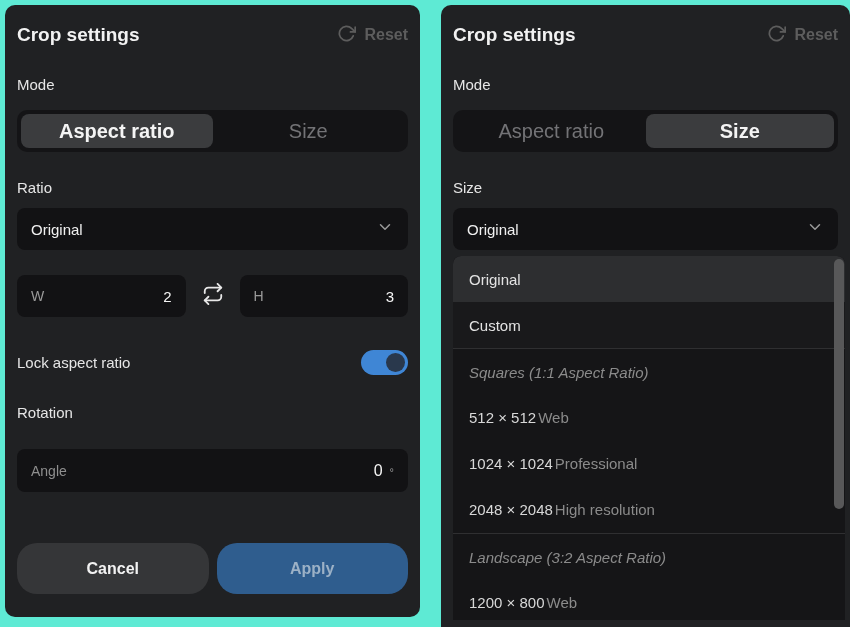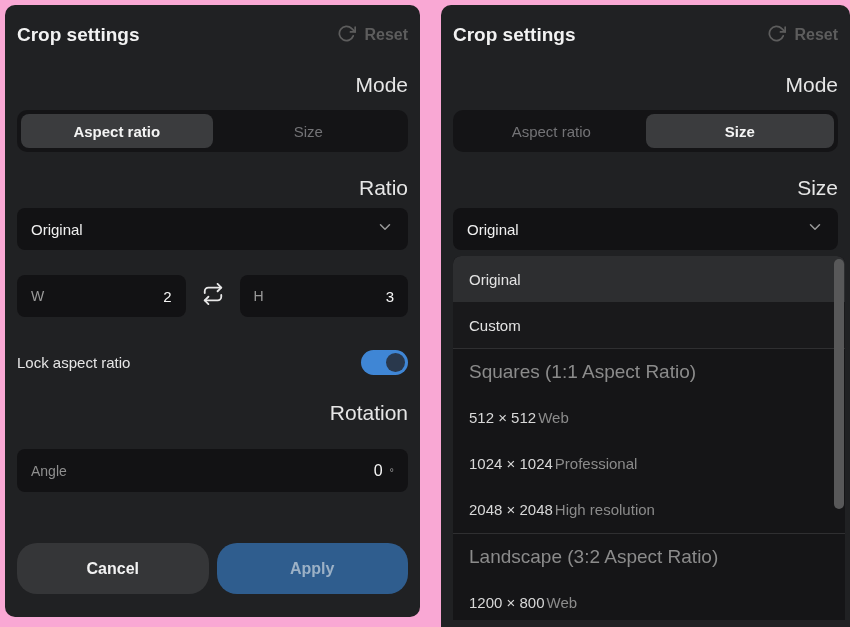--- a/index.html
+++ b/index.html
@@ -1,32 +1,32 @@
 <!DOCTYPE html>
 <html><head>
 <meta charset="utf-8">
 <style>
   * { margin:0; padding:0; box-sizing:border-box; }
   html,body { background:#000; }
   body { font-family:"Liberation Sans", sans-serif; }
-  .stage { position:relative; width:850px; height:627px; background:#f9a8d4; overflow:hidden;text-align:right; }
+  .stage { position:relative; width:850px; height:627px; background:#5eead4; overflow:hidden; }
 
   .panel { position:absolute; top:5px; background:#202123; border-radius:10px; }
   .panel.left  { left:5px;  width:415px; height:612px; }
   .panel.right { left:441px; width:409px; height:622px; border-bottom-left-radius:0; border-bottom-right-radius:0; }
 
   .hdr { display:flex; justify-content:space-between; align-items:center; margin:16px 12px 0 12px; height:28px; }
   .title { color:#f2f2f2; font-size:19px; font-weight:700; }
   .reset { display:flex; align-items:center; gap:8px; color:#5d5d5d; font-size:16px; cursor:default;font-weight:bold; }
   .reset svg { stroke:#5d5d5d; }
 
-  .lbl { color:#e6e6e6; font-size:21px; margin:26px 12px 0 12px; height:20px; line-height:20px; }
+  .lbl { color:#e6e6e6; font-size:15px; margin:26px 12px 0 12px; height:20px; line-height:20px; }
 
   .seg { display:flex; margin:15px 12px 0 12px; height:42px; background:#141416; border-radius:10px; padding:4px; }
-  .seg .opt { flex:1; display:flex; align-items:center; justify-content:center; font-size:15px; color:#737376; border-radius:8px; cursor:pointer; }
+  .seg .opt { flex:1; display:flex; align-items:center; justify-content:center; font-size:20px; color:#737376; border-radius:8px; cursor:pointer; }
   .seg .opt.sel { background:#3b3c3e; color:#f4f4f4; font-weight:700; }
 
   .select { margin:10px 12px 0 12px; height:42px; background:#121214; border-radius:8px; display:flex; align-items:center; justify-content:space-between; padding:0 14px; cursor:pointer; }
   .select .val { color:#f0f0f0; font-size:15px; }
   .select svg { stroke:#9a9a9a; }
 
   .whrow { display:flex; align-items:center; margin:25px 12px 0 12px; height:42px; gap:10px; }
   .field { flex:1; height:42px; background:#121214; border-radius:8px; display:flex; align-items:center; justify-content:space-between; padding:0 14px; }
   .field .flab { color:#9a9a9a; font-size:14px; }
   .field .fval { color:#f5f5f5; font-size:15px; }
@@ -46,21 +46,21 @@
 
   .footer { position:absolute; left:12px; right:12px; bottom:23px; display:flex; gap:8px; height:51px; }
   .btn { flex:1; border-radius:20px; display:flex; align-items:center; justify-content:center; font-size:16px; cursor:pointer; }
   .btn.cancel { background:#353638; color:#f2f2f2; font-weight:700; }
   .btn.apply  { background:#2f5d8e; color:#9cb1c6;font-weight:bold; }
 
   .dropdown { position:relative; margin:6px 5px 0 12px; height:364px; background:#19191b; border-radius:8px 8px 0 0; overflow:hidden; }
   .drow { height:46px; display:flex; align-items:center; padding:0 16px; font-size:15px; color:#e3e3e3; cursor:pointer; }
   .drow.sel { background:#2d2e30; border-radius:8px 8px 0 0; }
   .gblock { background:#151517; border-top:1px solid #2f2f31; }
-  .ghead { height:46px; display:flex; align-items:center; padding:0 16px; font-size:19px; color:#8b8b8b; }
+  .ghead { height:46px; display:flex; align-items:center; padding:0 16px; font-size:15px; font-style:italic; color:#8b8b8b; }
   .preset { height:46px; display:flex; align-items:baseline; padding:0 16px; gap:2px; cursor:pointer; }
   .preset .sz { color:#d8d8d8; font-size:15px; line-height:46px; }
   .preset .tag { color:#8b8b8b; font-size:15px; line-height:46px; }
   .sbar { position:absolute; top:3px; right:1px; width:10px; height:250px; background:#585859; border-radius:5px; }
 </style>
 </head>
 <body>
 
 <div class="stage">
 

